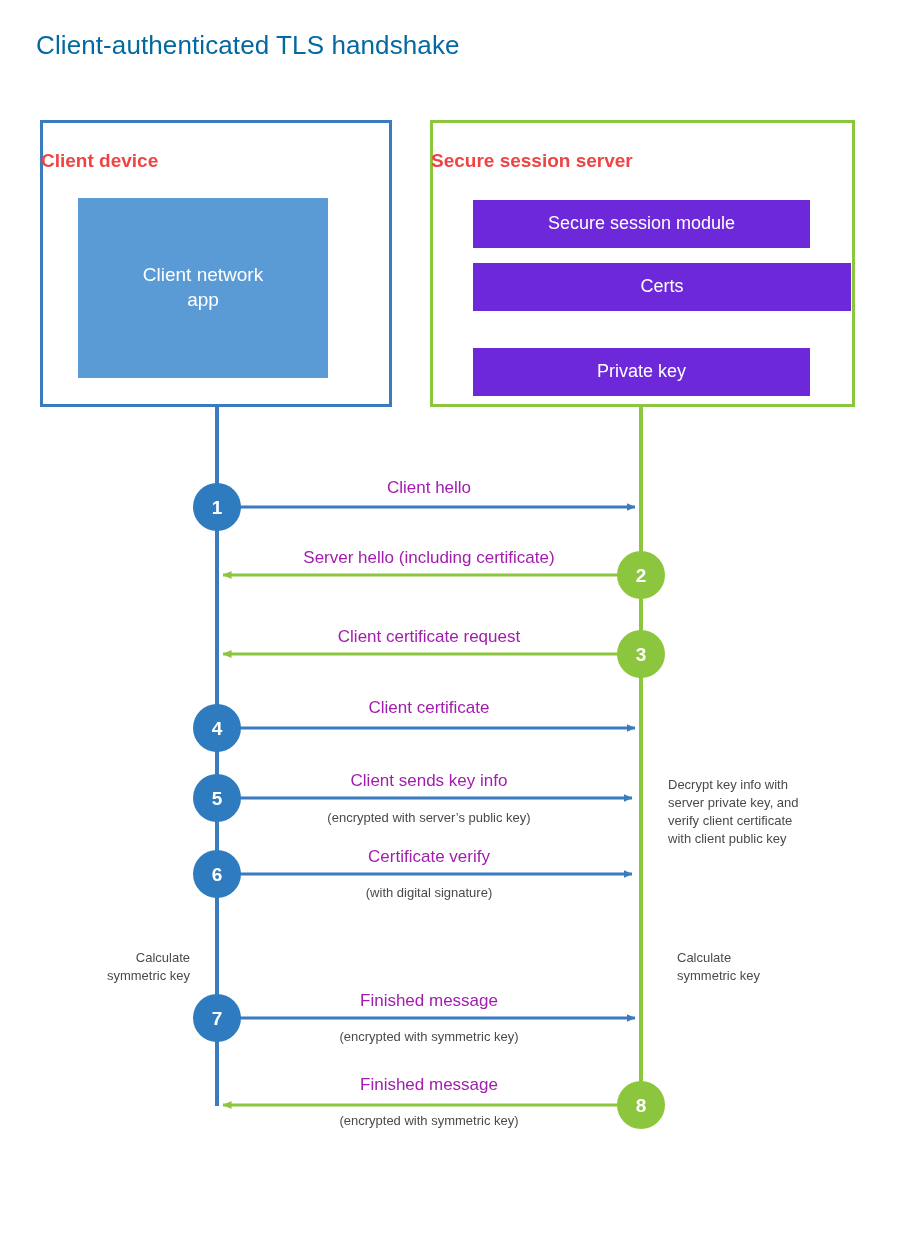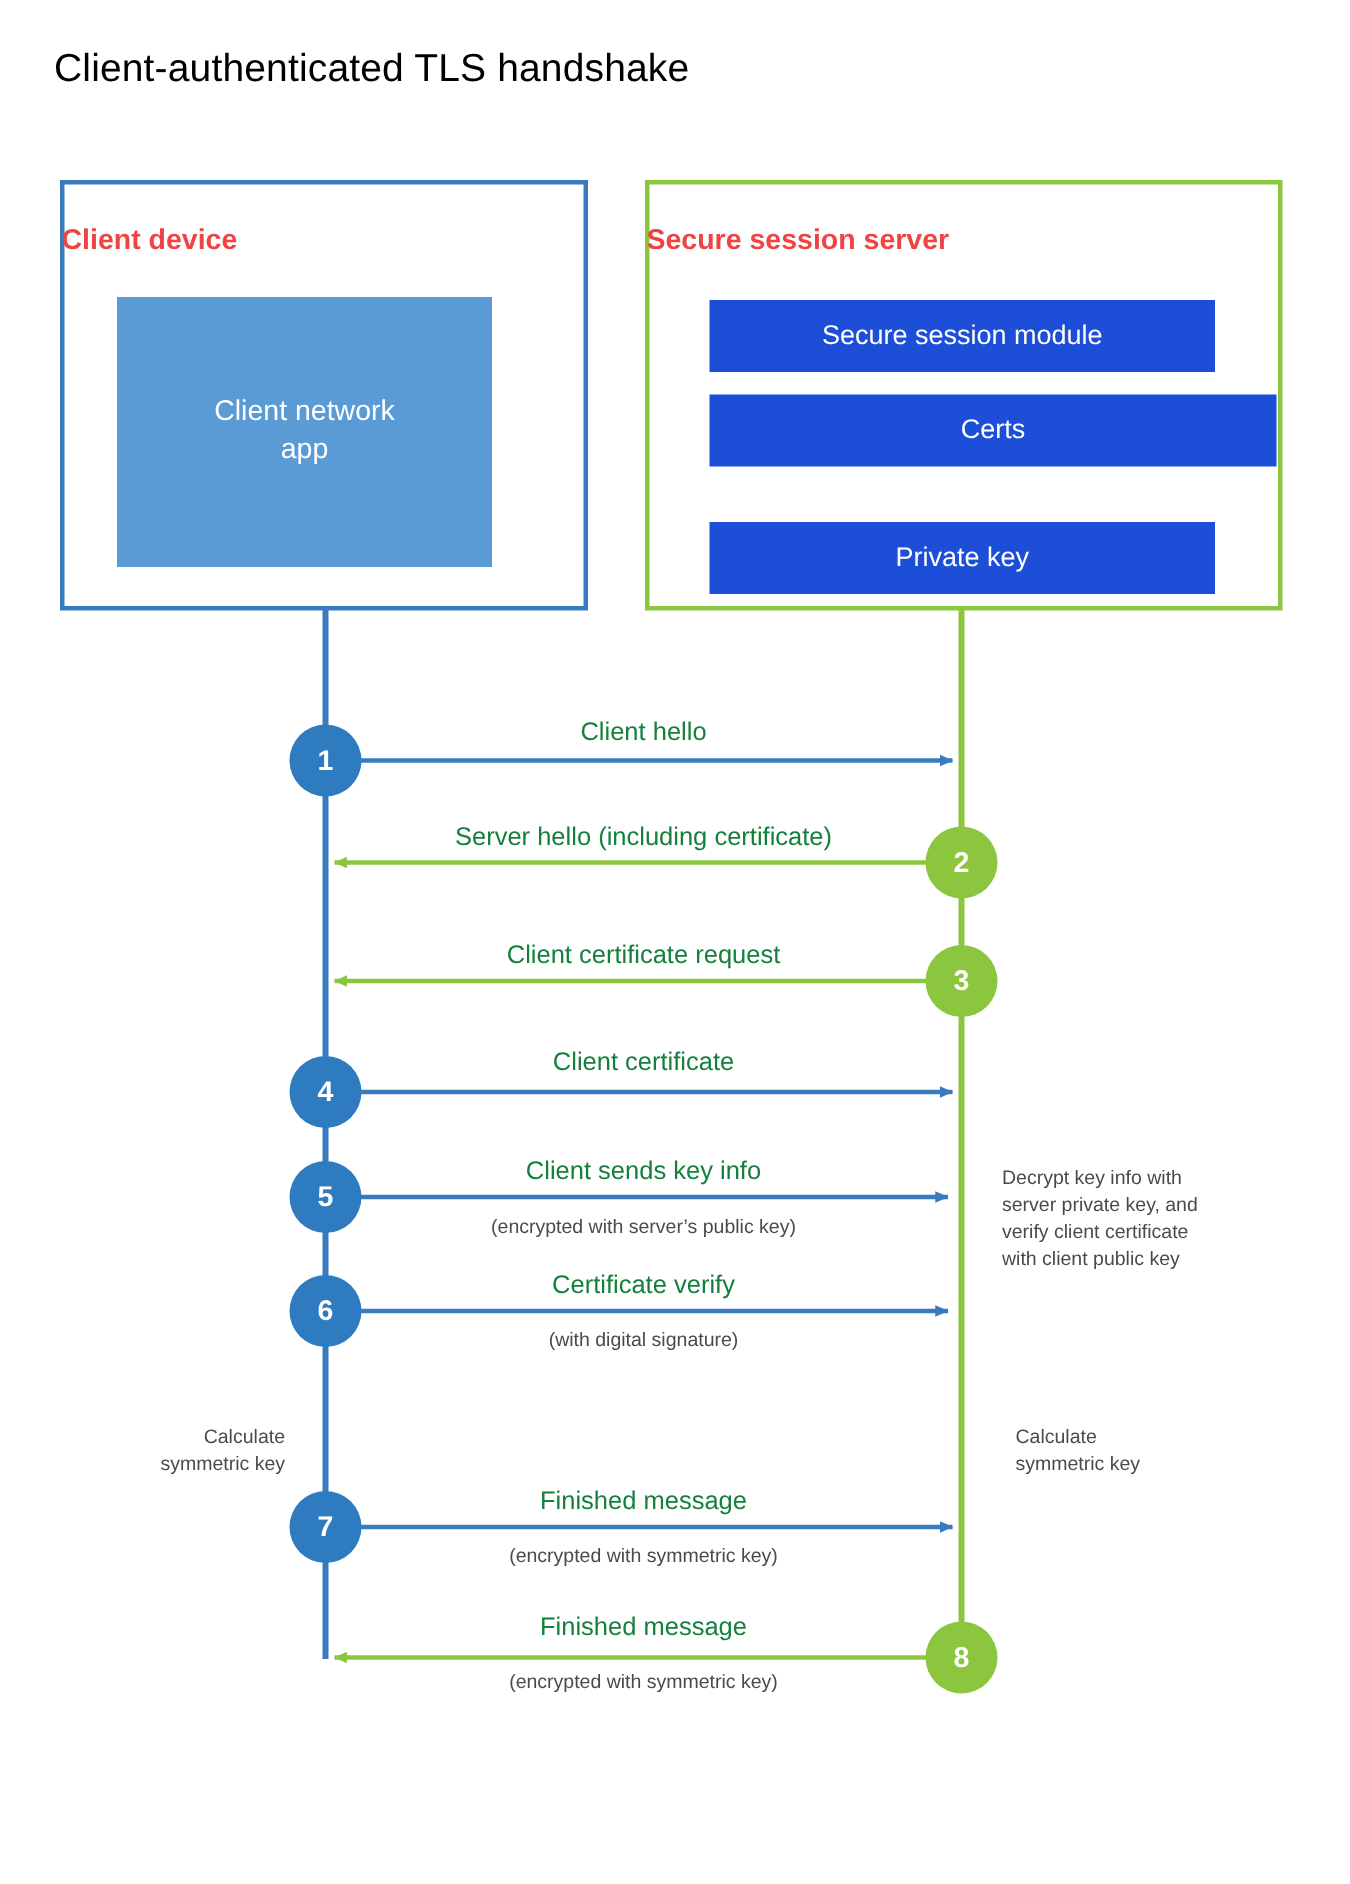--- a/index.html
+++ b/index.html
@@ -29,21 +29,21 @@
     display: block;
   }
 
   
   .page-title {
     position: absolute;
     left: 36px;
     top: 30px;
     font-size: 26px;
     font-weight: 400;
-    color: #000000;
+    color: #0369a1;
     letter-spacing: 0.1px;
     white-space: nowrap;
   }
   .party-title {
     position: absolute;
     font-size: 19px;
     font-weight: bold;
     color: #ef4444;
     text-align: left;
     white-space: nowrap;
@@ -55,27 +55,27 @@
     justify-content: center;
     text-align: center;
     color: #ffffff;
     line-height: 1.3;
   }
   .client-app-box {
     background: #5b9bd5;
     font-size: 19px;
   }
   .server-bar {
-    background: #1d4ed8;
+    background: #6d28d9;
     font-size: 18px;
   }
   .msg-label {
     position: absolute;
     font-size: 17px;
-    color: #15803d;
+    color: #a21caf;
     text-align: center;
     white-space: nowrap;
     transform: translateX(-50%);
   }
   .msg-sublabel {
     position: absolute;
     font-size: 13px;
     color: #4a4a4a;
     text-align: center;
     white-space: nowrap;

